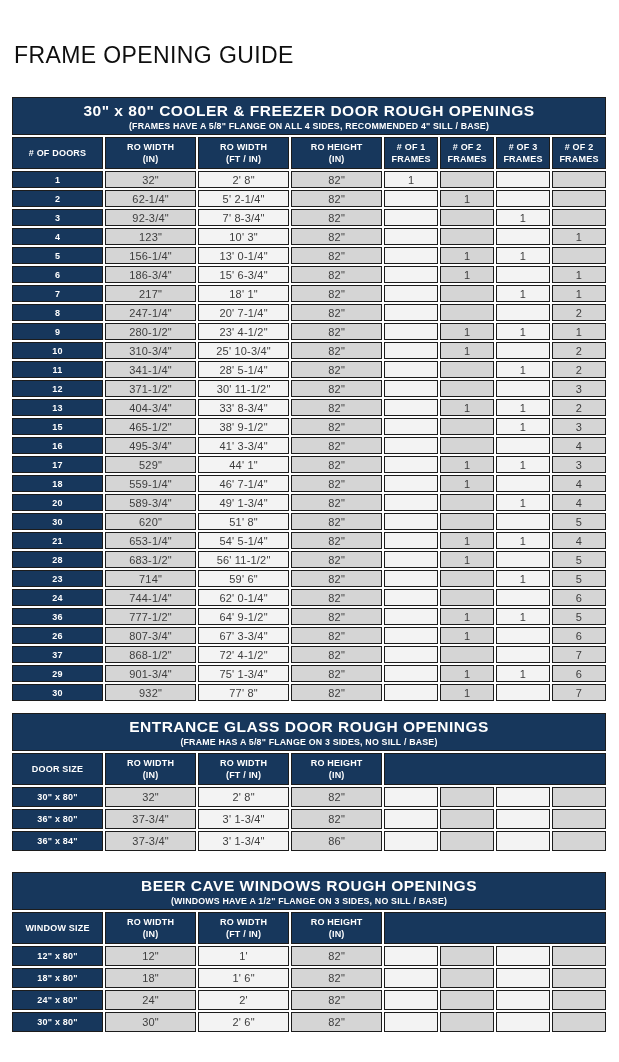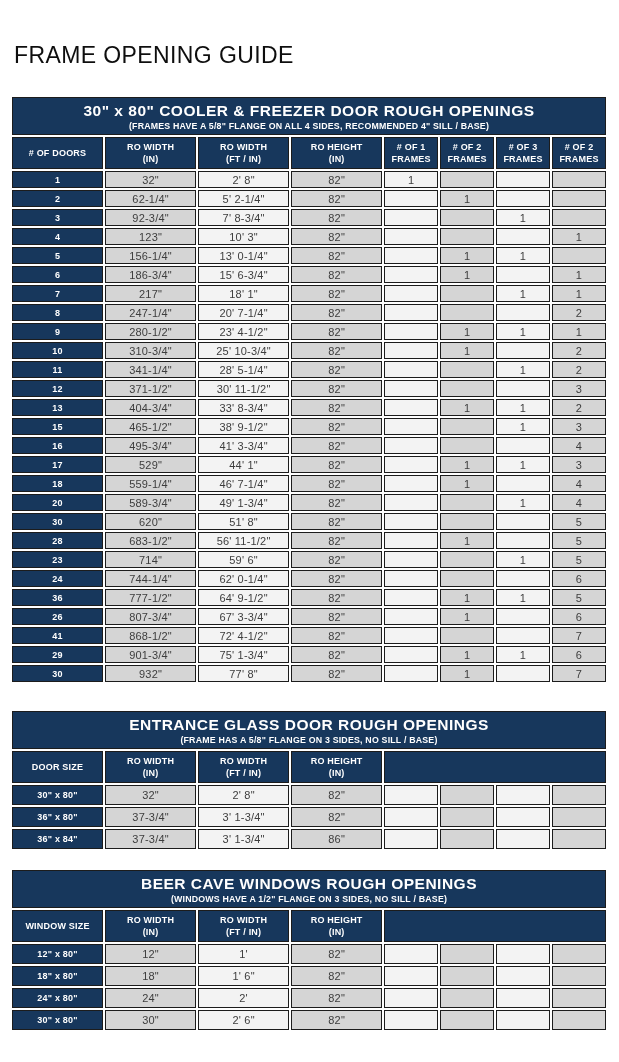--- a/index.html
+++ b/index.html
@@ -2,21 +2,21 @@
 <html><head>
 <meta charset="utf-8">
 <style>
   html,body{margin:0;padding:0;background:#ffffff;}
   body{width:619px;height:1062px;font-family:"Liberation Sans",sans-serif;overflow:hidden;}
   .page{padding:0 10px;}
   .page-title{margin:42px 0 0 4px;font-size:23px;font-weight:400;letter-spacing:.4px;color:#0e0e0e;}
 
   table.t{border-collapse:separate;border-spacing:2px;width:598px;table-layout:fixed;}
   .t0{margin-top:26px;}
-  .t1{margin-top:25px;}
+  .t1{margin-top:8px;}
   .t2{margin-top:17px;}
   col.cw{width:15.7%;}
   col.cn{width:9.3%;}
 
   th,td{border:1px solid #1c1c1c;overflow:hidden;}
 
   .title-cell{background:#17375c;color:#ffffff;text-align:center;padding:4px 4px 3px;}
   .t-title{font-size:15.5px;font-weight:700;letter-spacing:.5px;line-height:1.15;}
   .t-sub{font-size:8.8px;font-weight:700;letter-spacing:.2px;margin-top:1px;}
 
@@ -276,20 +276,30 @@
             <th class="rowhead">30</th>
             <td class="data bg-g">620"</td>
             <td class="data bg-l">51' 8"</td>
             <td class="data bg-g">82"</td>
             <td class="data bg-l"></td>
             <td class="data bg-g"></td>
             <td class="data bg-l"></td>
             <td class="data bg-g">5</td>
           </tr>
           <tr>
+            <th class="rowhead">21</th>
+            <td class="data bg-g">653-1/4"</td>
+            <td class="data bg-l">54' 5-1/4"</td>
+            <td class="data bg-g">82"</td>
+            <td class="data bg-l"></td>
+            <td class="data bg-g">1</td>
+            <td class="data bg-l">1</td>
+            <td class="data bg-g">4</td>
+          </tr>
+          <tr>
             <th class="rowhead">28</th>
             <td class="data bg-g">683-1/2"</td>
             <td class="data bg-l">56' 11-1/2"</td>
             <td class="data bg-g">82"</td>
             <td class="data bg-l"></td>
             <td class="data bg-g">1</td>
             <td class="data bg-l"></td>
             <td class="data bg-g">5</td>
           </tr>
           <tr>
@@ -326,21 +336,21 @@
             <th class="rowhead">26</th>
             <td class="data bg-g">807-3/4"</td>
             <td class="data bg-l">67' 3-3/4"</td>
             <td class="data bg-g">82"</td>
             <td class="data bg-l"></td>
             <td class="data bg-g">1</td>
             <td class="data bg-l"></td>
             <td class="data bg-g">6</td>
           </tr>
           <tr>
-            <th class="rowhead">41</th>
+            <th class="rowhead">37</th>
             <td class="data bg-g">868-1/2"</td>
             <td class="data bg-l">72' 4-1/2"</td>
             <td class="data bg-g">82"</td>
             <td class="data bg-l"></td>
             <td class="data bg-g"></td>
             <td class="data bg-l"></td>
             <td class="data bg-g">7</td>
           </tr>
           <tr>
             <th class="rowhead">29</th>

